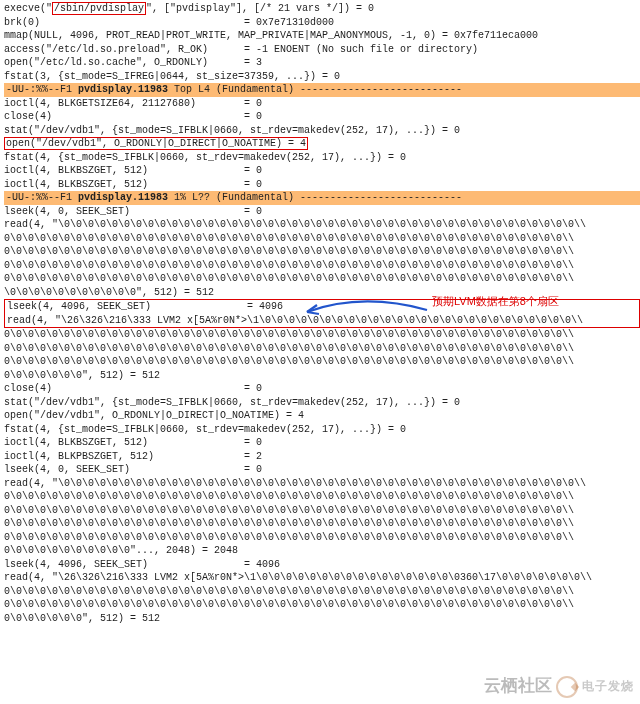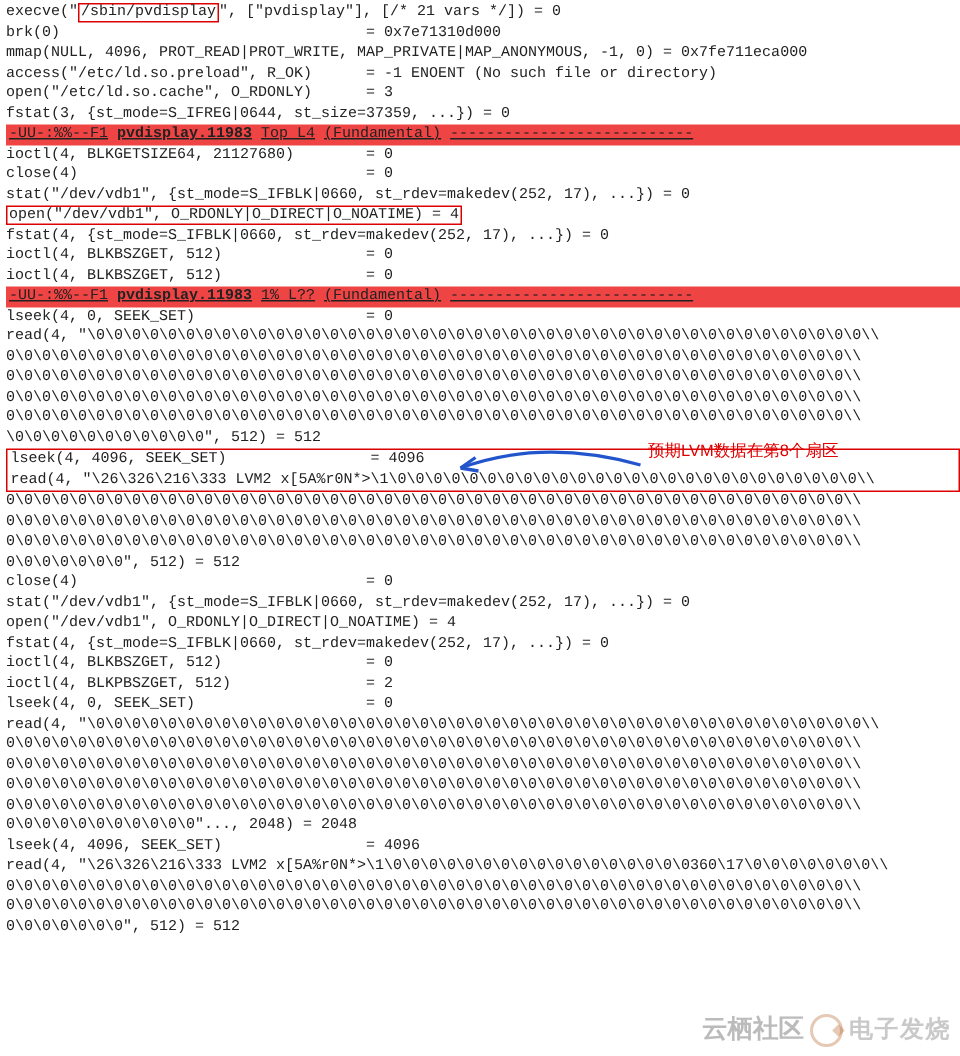--- a/index.html
+++ b/index.html
@@ -21,26 +21,25 @@
     display: inline;
     padding: 0 1px;
     text-align: right;
   }
   .box-red {
     border: 1px solid #d00;
     padding: 0 2px;
     margin: 0;
   }
   .status-line {
-    background: #ef4444;
+    background: #fdba74;
     display: flex;
     gap: 6px;
     padding: 0 2px;
     font-weight: bold;
-    text-decoration: underline;
   }
   .status-line span { font-weight: normal; }
   .status-line .file { font-weight: bold; text-align: right; }
   .annotation {
     position: absolute;
     color: #d00;
     font-size: 11px;
     font-family: sans-serif;
     top: 294px;
     left: 432px;
@@ -59,21 +58,21 @@
     bottom: 6px;
     display: flex;
     align-items: center;
     gap: 4px;
     font-family: Liberation Sans, sans-serif;
     font-size: 17px;
     color: rgba(120,120,120,0.5);
     font-weight: bold;
   }
   .watermark .brand {
-    font-size: 16px;
+    font-size: 12px;
     color: rgba(120,120,120,0.4);
     letter-spacing: 1px;
   }
   .watermark .logo {
     width: 22px; height: 22px;
     border: 2px solid rgba(180,100,40,0.35);
     border-radius: 50%;
     position: relative;
   }
   .watermark .logo::after {

